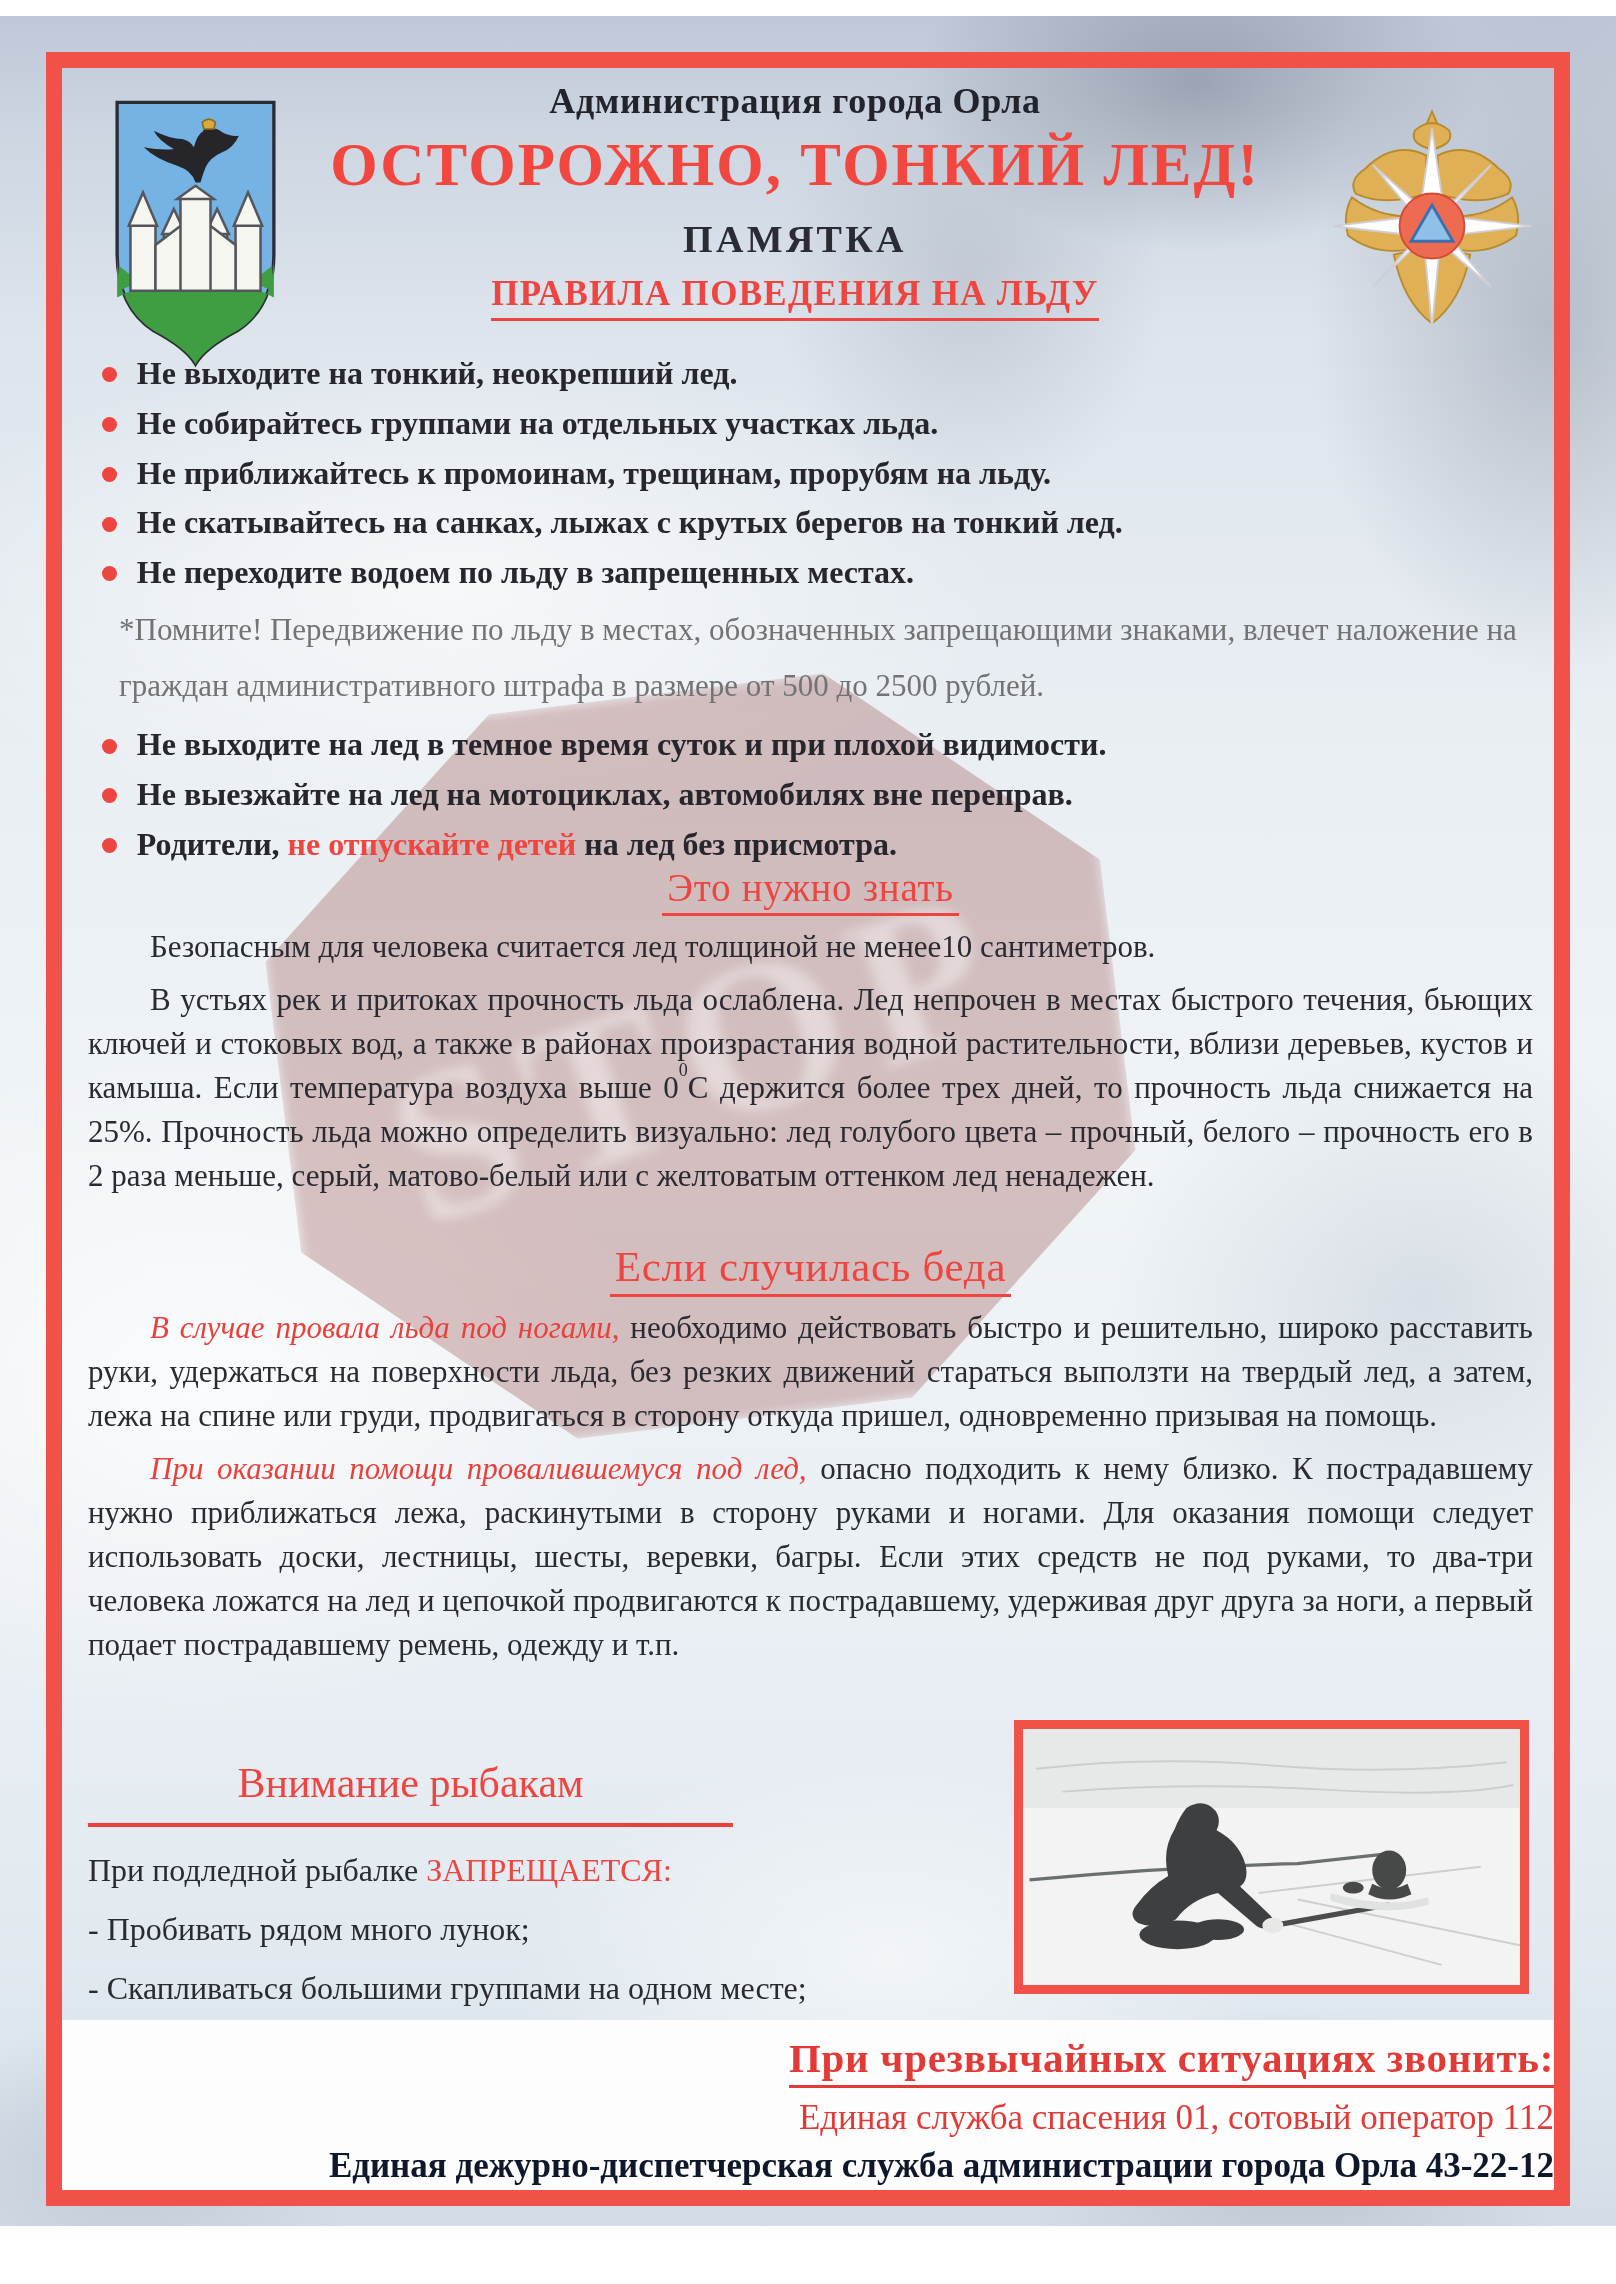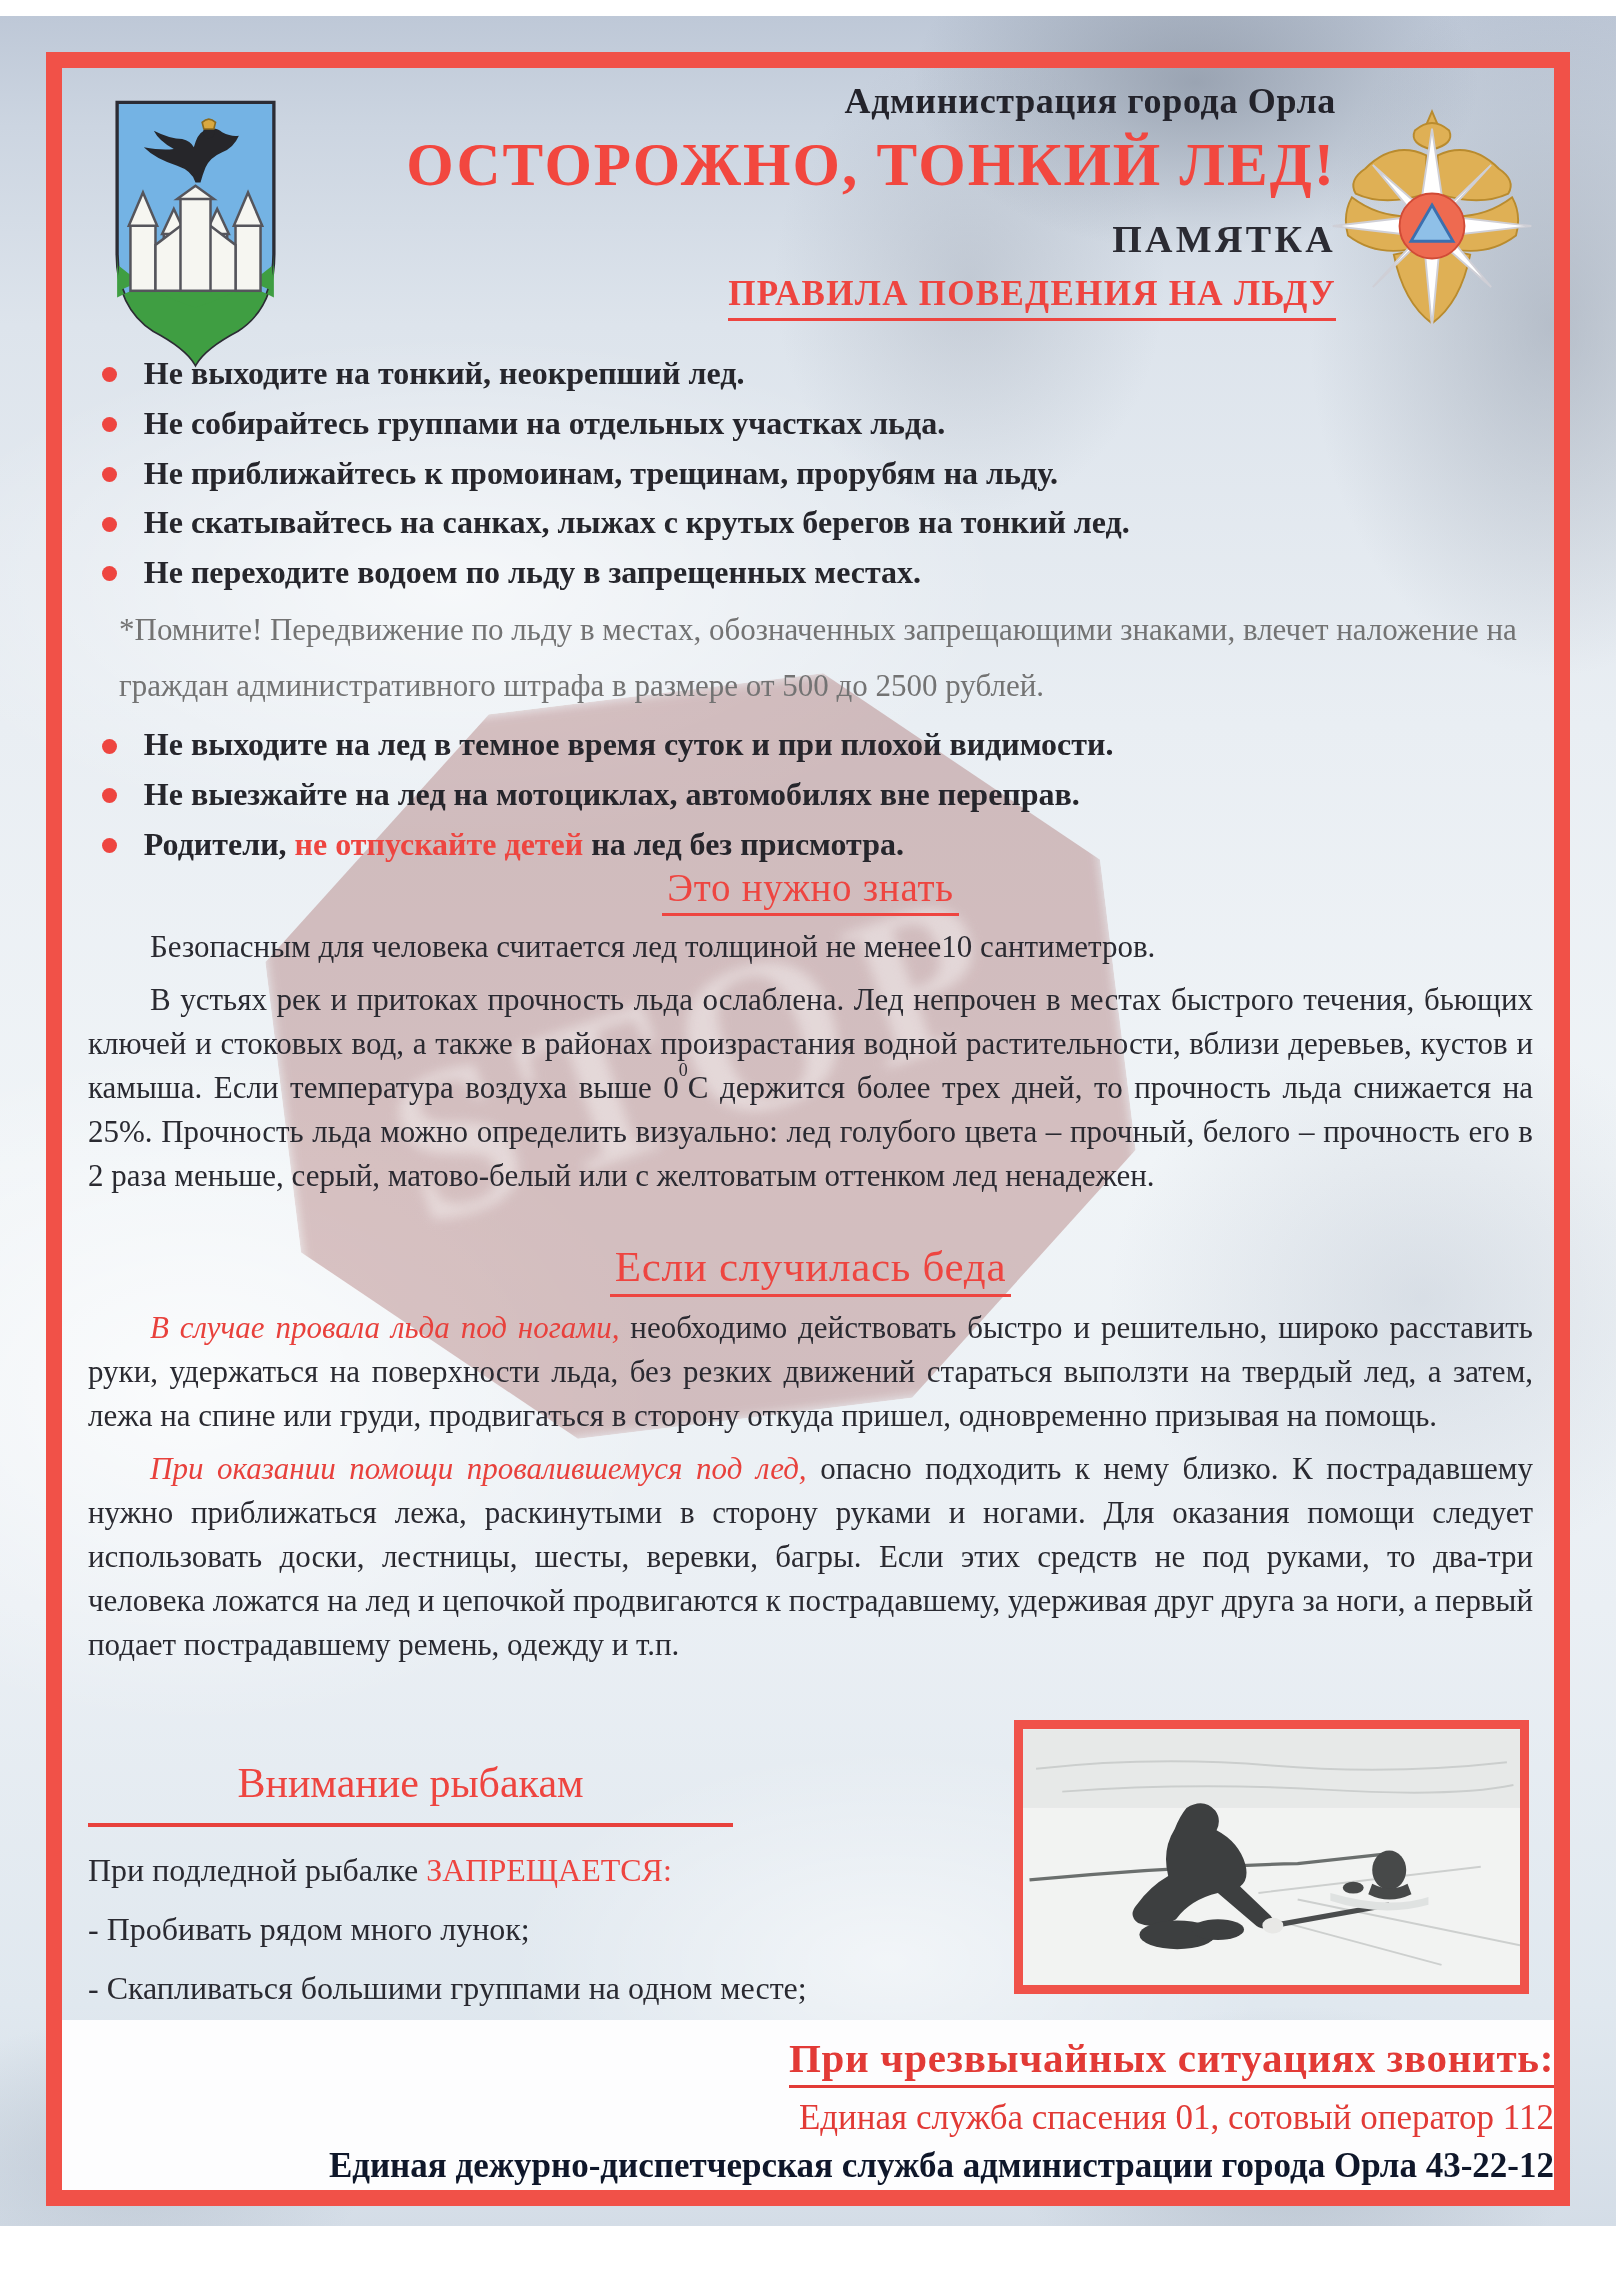--- a/index.html
+++ b/index.html
@@ -39,33 +39,33 @@
     font-size:215px;font-weight:bold;color:rgba(255,255,255,.40);
     letter-spacing:19.5px;transform:rotate(-12deg);
   }
   
   .frame{
     position:absolute;left:46px;top:52px;width:1524px;height:2154px;
     border:16.3px solid #f15148;box-sizing:border-box;
     z-index:6;pointer-events:none;
   }
   
-  .header-text{position:absolute;left:254px;top:80px;width:1082px;text-align:right;z-index:5;}
+  .header-text{position:absolute;left:254px;top:80px;width:1082px;text-align:center;z-index:5;}
   .org{font-size:36px;font-weight:bold;color:#23232b;letter-spacing:0.7px;}
   .main-title{font-size:61px;font-weight:bold;color:#f2473f;letter-spacing:2px;margin-top:7.8px;white-space:nowrap;}
   .memo{font-size:38px;font-weight:bold;color:#2b2b33;letter-spacing:3.3px;margin-top:17px;}
   .rules-title{display:inline-block;font-size:35px;font-weight:bold;color:#ee4540;letter-spacing:1.3px;margin-top:13px;
     border-bottom:3.9px solid #ee4540;padding-bottom:3.9px;white-space:nowrap;}
   .emblem{position:absolute;z-index:5;}
   .emblem-left{left:112px;top:99px;width:167px;height:271px;}
   .emblem-right{left:1327px;top:95px;width:210px;height:262px;}
   .emblem svg{width:100%;height:100%;}
   
   .rules{position:absolute;left:88px;top:353px;width:1445px;z-index:5;}
-  .rule{display:flex;align-items:flex-start;margin-bottom:9.8px;gap:7px;}
+  .rule{display:flex;align-items:flex-start;margin-bottom:9.8px;}
   .dot{flex:0 0 auto;width:15px;height:15px;border-radius:50%;background:#ee4540;margin:14.3px 19.5px 0 14.3px;}
   .rule-text{font-size:32px;font-weight:bold;color:#26262c;line-height:40px;}
   .rule-note{
     margin:1.3px 0 10.4px 31px;font-size:31px;font-weight:normal;color:#737373;line-height:56px;
     width:1401px;text-align:left;
   }
   .red-inline{color:#ee4540;}
   
   .section{position:absolute;left:88px;width:1445px;z-index:5;}
   .sec-know{top:865px;}

